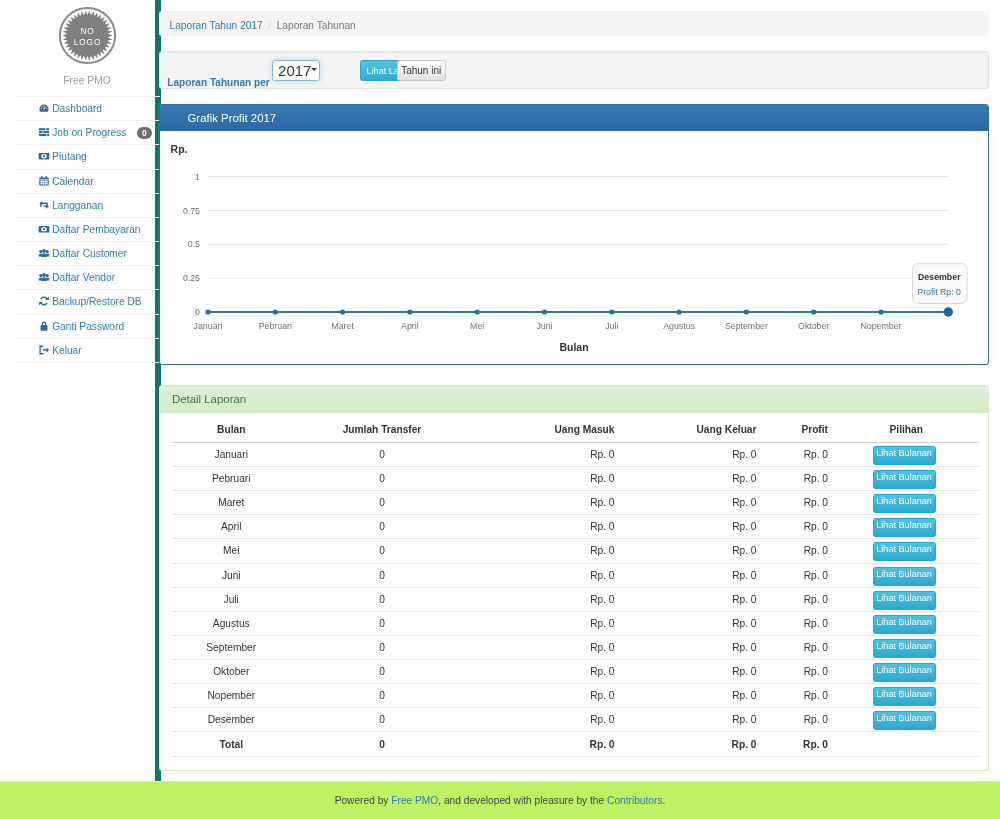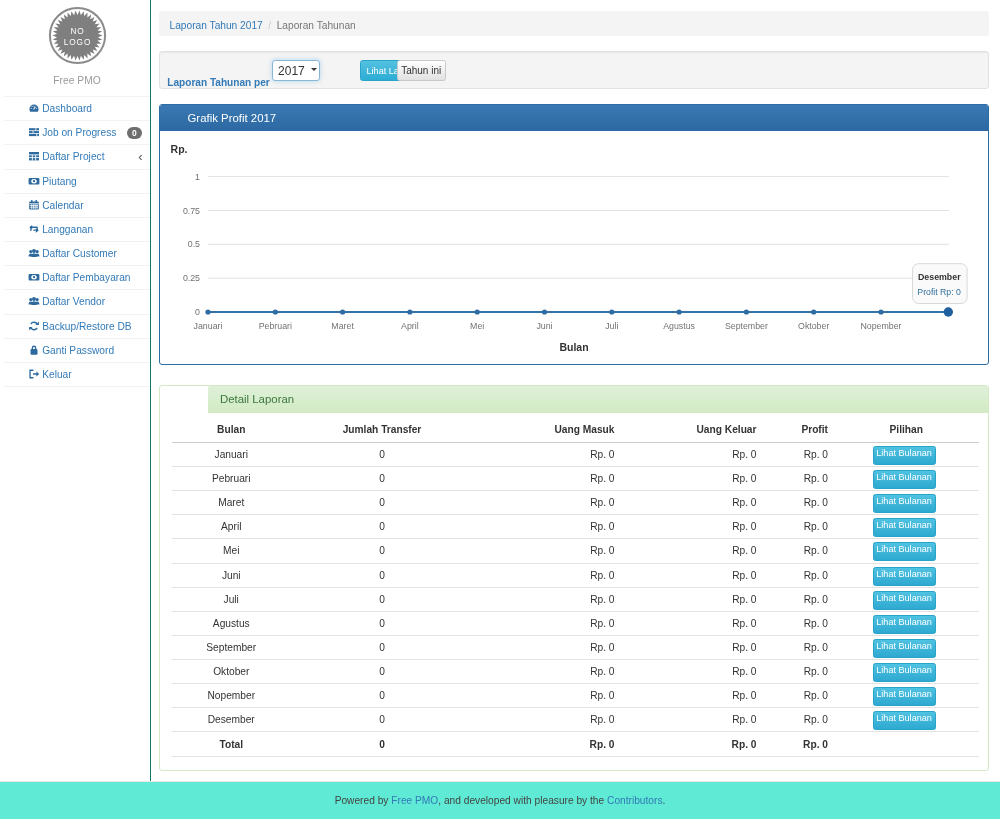--- a/index.html
+++ b/index.html
@@ -1,56 +1,56 @@
 <!DOCTYPE html>
 <html><head>
 <meta charset="utf-8">
 <style>
 * { margin:0; padding:0; box-sizing:border-box; }
 html,body { width:1000px; height:819px; background:#fff; font-family:"Liberation Sans", sans-serif; overflow:hidden; }
 
 
-#sidebar { position:absolute; left:4px; top:0; width:147px; height:781px; background:#fff; border-right:1px solid #0f766e; }
+#sidebar { position:absolute; left:14px; top:0; width:147px; height:781px; background:#fff; border-right:6px solid #0f766e; }
 #logo-wrap { position:absolute; left:0; top:0; width:146px; text-align:center; }
 #freepmo { position:absolute; top:75px; left:0; width:146px; text-align:center; font-size:10.3px; color:#9b9b9b; }
 #menu { position:absolute; top:96px; left:0; width:146px; border-top:1px solid #f2f2f2; }
 #menu .mi { position:relative; display:block; height:24.18px; border-bottom:1px solid #f2f2f2; color:#337ab7; font-size:10.2px; line-height:23.4px; white-space:nowrap; padding-left:24px; }
 #menu .mi svg { vertical-align:-2px; margin-right:2.2px; }
 #menu .badge { position:absolute; right:7.9px; top:5.8px; width:15.6px; height:12px; border-radius:6.5px; background:#6e6e6e; color:#fff; font-size:8.5px; font-weight:bold; text-align:center; line-height:12px; }
 #menu .chev { position:absolute; right:7.5px; top:-0.5px; color:#555; font-size:13px; }
 
 
 #breadcrumb { position:absolute; left:158.5px; top:10.8px; width:830.5px; height:25.5px; background:#f4f4f4; border-radius:3px; font-size:10.2px; line-height:30px; padding-left:11px; color:#777; }
 #breadcrumb a { color:#337ab7; text-decoration:none; }
 #breadcrumb .sep { color:#ccc; padding:0 5.5px; }
 
 #well { position:absolute; left:158.5px; top:51.2px; width:830.5px; height:37.4px; background:#f4f4f4; border:1px solid #e2e2e2; border-radius:3px; box-shadow:inset 0 1px 1px rgba(0,0,0,.05); }
 #well .lbl { position:absolute; left:7.8px; top:0; line-height:35.4px; font-size:10.1px; font-weight:bold; color:#337ab7;margin-top:13px; }
-#well select { position:absolute; left:112.1px; top:8.2px; width:48.6px; height:21.1px; font-size:12px; font-family:"Liberation Sans",sans-serif; color:#333; border:1px solid #88b8d6; border-radius:3px; background:#fff; box-shadow:0 0 5px rgba(102,175,233,.45); outline:none; padding-left:5.5px; -webkit-appearance:none; appearance:none; }
+#well select { position:absolute; left:112.1px; top:8.2px; width:48.6px; height:21.1px; font-size:15px; font-family:"Liberation Sans",sans-serif; color:#333; border:1px solid #88b8d6; border-radius:3px; background:#fff; box-shadow:0 0 5px rgba(102,175,233,.45); outline:none; padding-left:5.5px; -webkit-appearance:none; appearance:none; }
 #well .caret { position:absolute; left:151.3px; top:16.3px; width:0; height:0; border-left:3px solid transparent; border-right:3px solid transparent; border-top:3.8px solid #333; pointer-events:none; }
 .btn { display:inline-block; text-align:center; border-radius:2.5px; font-family:"Liberation Sans",sans-serif; }
 #btn-lihat { position:absolute; left:164.7px; top:7.5px; width:68.3px; height:21.8px; background:linear-gradient(#54c1e0,#2cacd4); border:1px solid #28a4c9; color:#fff; font-size:9.1px; line-height:20px;margin-left:36px; }
 #btn-tahun { position:absolute; left:237.2px; top:7.5px; width:49px; height:21.8px; background:linear-gradient(#fff,#e1e1e1); border:1px solid #c9c9c9; color:#333; font-size:10px; line-height:20px; }
 
 
 #chart-panel { position:absolute; left:158.5px; top:103.6px; width:830.5px; height:261px; border:1px solid #2e6da4; border-radius:3px; background:#fff; }
 #chart-head { height:26px; background:linear-gradient(#3979b3,#2d68a2); border-radius:2px 2px 0 0; color:#fff; font-size:11.4px; line-height:26px; padding-left:28px; }
 
 
 #detail-panel { position:absolute; left:158.5px; top:385px; width:830.5px; height:385.8px; border:1px solid #d6e9c6; border-radius:3px; background:#fff; }
-#detail-head { height:26.5px; background:linear-gradient(#dff0d8,#d2ebc4); border-bottom:1px solid #d6e9c6; border-radius:2px 2px 0 0; color:#3c763d; font-size:11.4px; line-height:26.5px; padding-left:12.5px;margin-left:48px; }
+#detail-head { height:26.5px; background:linear-gradient(#dff0d8,#d2ebc4); border-bottom:1px solid #d6e9c6; border-radius:2px 2px 0 0; color:#3c763d; font-size:11.4px; line-height:26.5px; padding-left:12.5px; }
 #tbl { position:absolute; left:12px; top:32px; width:807px; border-collapse:collapse; table-layout:fixed; font-size:10.2px; color:#333; }
 #tbl th { font-weight:bold; height:24.3px; border-bottom:1.5px solid #cfcfcf; }
 #tbl td { height:24.15px; border-bottom:1px solid #e3e3e3; }
 #tbl .c { text-align:center; } #tbl .r { text-align:right; padding-right:6px; }
 #tbl .btn-xs { display:inline-block; position:relative; top:1px; left:-2.2px; width:63px; height:19px; background:linear-gradient(#50c2e2,#2da9d0); border:1px solid #28a4c9; border-radius:2.5px; color:#fff; font-size:9.1px; line-height:13.8px; text-align:center; }
 #tbl tr.total td { font-weight:bold; }
 
 
-#footer { position:absolute; left:0; top:781px; width:1000px; height:38px; background:#5eead4; border-top:1px solid #e7e7e7; text-align:center; font-size:10.2px; color:#444; line-height:37px; }
+#footer { position:absolute; left:0; top:781px; width:1000px; height:38px; background:#bef264; border-top:1px solid #e7e7e7; text-align:center; font-size:10.2px; color:#444; line-height:37px; }
 #footer a { color:#337ab7; text-decoration:none; }
 </style>
 </head>
 <body>
 
 <div id="sidebar">
   <div id="logo-wrap">
     <svg width="146" height="70">
       <circle cx="73.5" cy="35.5" r="27.6" fill="none" stroke="#8b8b8b" stroke-width="2"></circle>
       <g id="burst">
@@ -76,57 +76,51 @@
           <rect x="1" y="2.2" width="10" height="2.1"></rect>
           <rect x="1" y="5.1" width="10" height="2.1"></rect>
           <rect x="1" y="8" width="10" height="2.1"></rect>
           <g fill="#fff">
             <rect x="7.4" y="2.2" width=".85" height="2.1"></rect>
             <rect x="4.6" y="5.1" width=".85" height="2.1"></rect>
             <rect x="8.4" y="8" width=".85" height="2.1"></rect>
           </g>
         </svg>Job on Progress<span class="badge">0</span></a>
       <a class="mi"><svg width="12" height="12" viewBox="0 0 12 12" fill="#2e6a9e">
-          <path d="M1 2h10v8.4H1z"></path>
-          <g stroke="#fff" stroke-width=".9">
-            <path d="M1 4.9h10M1 7.6h10M4.33 4.9v5.5M7.66 4.9v5.5"></path>
-          </g>
-        </svg>Daftar Project<span class="chev">‹</span></a>
-      <a class="mi"><svg width="12" height="12" viewBox="0 0 12 12" fill="#2e6a9e">
           <rect x=".6" y="2.9" width="10.8" height="6.6" rx="1"></rect>
           <ellipse cx="6" cy="6.2" rx="2.7" ry="2.25" fill="#fff"></ellipse>
           <circle cx="6" cy="6.2" r="1.15"></circle>
         </svg>Piutang</a>
       <a class="mi"><svg width="12" height="12" viewBox="0 0 12 12" fill="#2e6a9e">
           <rect x="1.2" y="2.6" width="9.6" height="8" rx=".8"></rect>
           <rect x="3" y="1" width="1.5" height="2.6" rx=".55"></rect>
           <rect x="7.5" y="1" width="1.5" height="2.6" rx=".55"></rect>
           <g stroke="#fff" stroke-width=".75">
             <path d="M1.2 4.7h9.6M2 6.5h8M2 8.2h8M3.7 5.2v5M5.45 5.2v5M7.2 5.2v5M8.95 5.2v5"></path>
           </g>
         </svg>Calendar</a>
       <a class="mi"><svg width="12" height="12" viewBox="0 0 12 12" fill="#2e6a9e">
           <path d="M2.2 3.6h7.4v1.3H3.5v3.2H2.2z"></path>
           <path d="M4.2 1.9 1.3 4.2 4.2 6.5z"></path>
           <path d="M8.6 4.5h1.3v3.3H5.4V6.5h3.2z"></path>
           <path d="M7.9 5.2 10.8 7.5 7.9 9.8z"></path>
         </svg>Langganan</a>
       <a class="mi"><svg width="12" height="12" viewBox="0 0 12 12" fill="#2e6a9e">
+          <rect x=".6" y="2.9" width="10.8" height="6.6" rx="1"></rect>
+          <ellipse cx="6" cy="6.2" rx="2.7" ry="2.25" fill="#fff"></ellipse>
+          <circle cx="6" cy="6.2" r="1.15"></circle>
+        </svg>Daftar Pembayaran</a>
+      <a class="mi"><svg width="12" height="12" viewBox="0 0 12 12" fill="#2e6a9e">
           <circle cx="2.8" cy="4.6" r="1.6"></circle>
           <circle cx="9.2" cy="4.6" r="1.6"></circle>
           <path d="M0.5 9.4c0-1.8 1-3 2.3-3s2.3 1.2 2.3 3z"></path>
           <path d="M6.9 9.4c0-1.8 1-3 2.3-3s2.3 1.2 2.3 3z"></path>
           <circle cx="6" cy="4" r="2"></circle>
           <path d="M3.2 9.9c0-2.2 1.2-3.6 2.8-3.6s2.8 1.4 2.8 3.6z"></path>
         </svg>Daftar Customer</a>
-      <a class="mi"><svg width="12" height="12" viewBox="0 0 12 12" fill="#2e6a9e">
-          <rect x=".6" y="2.9" width="10.8" height="6.6" rx="1"></rect>
-          <ellipse cx="6" cy="6.2" rx="2.7" ry="2.25" fill="#fff"></ellipse>
-          <circle cx="6" cy="6.2" r="1.15"></circle>
-        </svg>Daftar Pembayaran</a>
       <a class="mi"><svg width="12" height="12" viewBox="0 0 12 12" fill="#2e6a9e">
           <circle cx="2.8" cy="4.6" r="1.6"></circle>
           <circle cx="9.2" cy="4.6" r="1.6"></circle>
           <path d="M0.5 9.4c0-1.8 1-3 2.3-3s2.3 1.2 2.3 3z"></path>
           <path d="M6.9 9.4c0-1.8 1-3 2.3-3s2.3 1.2 2.3 3z"></path>
           <circle cx="6" cy="4" r="2"></circle>
           <path d="M3.2 9.9c0-2.2 1.2-3.6 2.8-3.6s2.8 1.4 2.8 3.6z"></path>
         </svg>Daftar Vendor</a>
       <a class="mi"><svg width="12" height="12" viewBox="0 0 12 12" fill="#2e6a9e">
           <path d="M6 1.6a4.4 4.4 0 0 1 4.1 2.8l-1.3.5A3 3 0 0 0 6 3C4.9 3 4 3.5 3.4 4.4L2.3 3.5A4.4 4.4 0 0 1 6 1.6z"></path>

